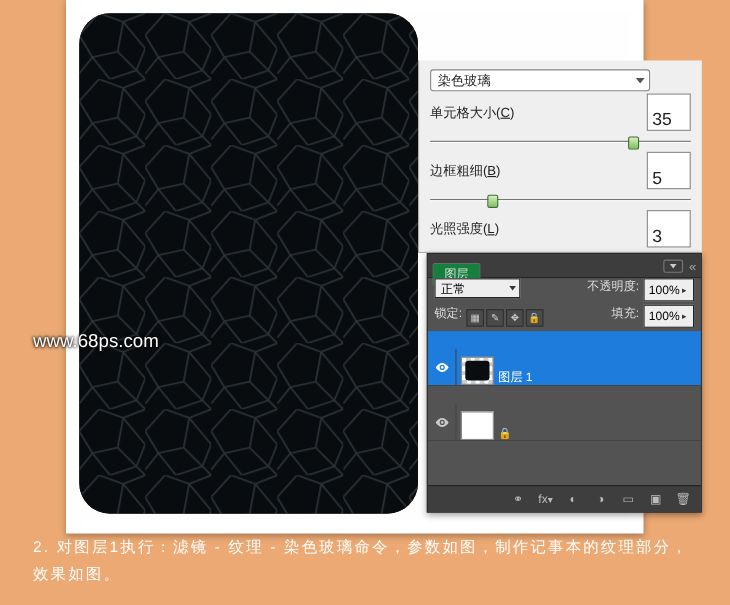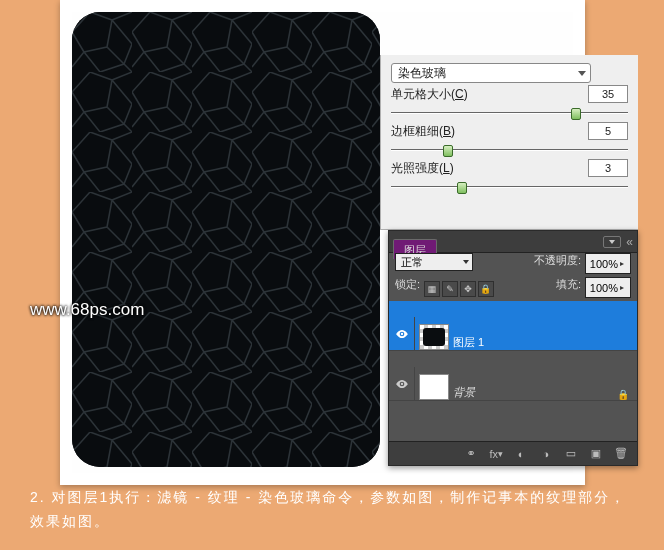--- a/index.html
+++ b/index.html
@@ -8,27 +8,27 @@
 .artboard{position:absolute;left:12px;top:12px;right:12px;bottom:12px;background:#fefefe}
 .texture{position:absolute;left:0;top:0;width:308px;height:455px;border-radius:28px;background:#090c0f;overflow:hidden}
 .texture svg{position:absolute;inset:0}
 .watermark{position:absolute;left:30px;top:300px;color:#fff;font:17px Arial;text-shadow:0 0 3px #000,0 0 3px #000}
 .filter-panel{position:absolute;right:26px;top:55px;width:258px;height:175px;background:#efefef;border-left:1px solid #b0b0b0;border-bottom:1px solid #b0b0b0;padding:8px 10px;font-size:12px;color:#222}
 .filter-drop{width:200px;height:20px;background:#fff;border:1px solid #888;border-radius:3px;display:flex;align-items:center;justify-content:space-between;padding:0 4px 0 6px}
 .filter-drop .tri{width:0;height:0;border-left:4px solid transparent;border-right:4px solid transparent;border-top:5px solid #555}
 .ctrl{margin-top:2px}
 .ctrl-row{display:flex;align-items:center;justify-content:space-between}
 .ctrl-row u{text-decoration:underline}
-.val{width:40px;height:18px;background:#fff;border:1px solid #888;text-align:center;padding:0 4px;line-height:16px;font-size:11px}
+.val{width:40px;height:18px;background:#fff;border:1px solid #888;text-align:left;padding:16px 4px;line-height:16px;font-size:16px}
 .track{position:relative;margin-top:5px;height:12px}
 .track .line{position:absolute;left:0;right:0;top:4px;height:0;border-top:1px solid #666;border-bottom:1px solid #fff}
 .thumb{position:absolute;top:0;width:10px;height:12px;background:linear-gradient(#d6efc0,#7fbf5f);border:1px solid #3a6b2a;border-radius:2px;transform:translateX(-5px)}
 .layers-panel{position:absolute;right:26px;top:230px;width:250px;background:#535353;border:1px solid #2a2a2a;box-shadow:0 2px 6px rgba(0,0,0,.4);font-size:11px;color:#ddd}
 .lp-tabs{display:flex;align-items:center;height:22px;background:#3d3d3d;border-bottom:1px solid #222;padding:0 4px}
-.lp-tab{background:#701a75;color:#ddd;height:20px;line-height:20px;padding:0 10px;border:1px solid #6a6a6a;border-bottom:none;border-radius:2px 2px 0 0;margin-top:14px}
+.lp-tab{background:#15803d;color:#ddd;height:20px;line-height:20px;padding:0 10px;border:1px solid #6a6a6a;border-bottom:none;border-radius:2px 2px 0 0;margin-top:14px}
 .lp-tabs .sp{flex:1}
 .lp-tabs .menu{width:18px;height:12px;border:1px solid #777;border-radius:2px;display:flex;align-items:center;justify-content:center}
 .lp-tabs .menu span{width:0;height:0;border-left:3px solid transparent;border-right:3px solid transparent;border-top:4px solid #ccc}
 .lp-tabs .x{margin-left:5px;color:#aaa;font:12px Arial}
 .lp-row{display:flex;height:24px;padding:0 6px;gap:4px;background:#535353}
 .sel{width:78px;height:18px;background:#eee;color:#000;border:1px solid #222;display:flex;align-items:center;justify-content:space-between;padding:0 3px 0 5px}
 .sel .tri{width:0;height:0;border-left:3px solid transparent;border-right:3px solid transparent;border-top:4px solid #333}
 .lp-row .sp{flex:1}
 .pct{width:46px;height:21px;background:#eee;color:#000;border:1px solid #222;display:flex;align-items:center;padding:0 2px}
 .pct span:first-child{flex:1;text-align:right;padding-right:2px}
@@ -160,21 +160,20 @@
         <span class="nm">图层 1</span>
       </div>
       <div class="layer">
         <div class="eye">
           <svg viewBox="0 0 24 24">
             <path fill="#ccc" d="M12 5C6 5 2 12 2 12s4 7 10 7 10-7 10-7-4-7-10-7zm0 11a4 4 0 110-8 4 4 0 010 8z"></path>
             <circle cx="12" cy="12" r="2" fill="#ccc"></circle>
           </svg>
         </div>
         <div class="thumbw bg"></div>
-        <span class="nm">背景</span>
         <span class="lockmk">🔒</span>
       </div>
     </div>
   <div class="layer-empty"></div>
   <div class="lp-foot">
     <i>⚭</i>
     <i>fx<small>▾</small></i>
     <i>◐</i>
     <i>◑</i>
     <i>▭</i>

